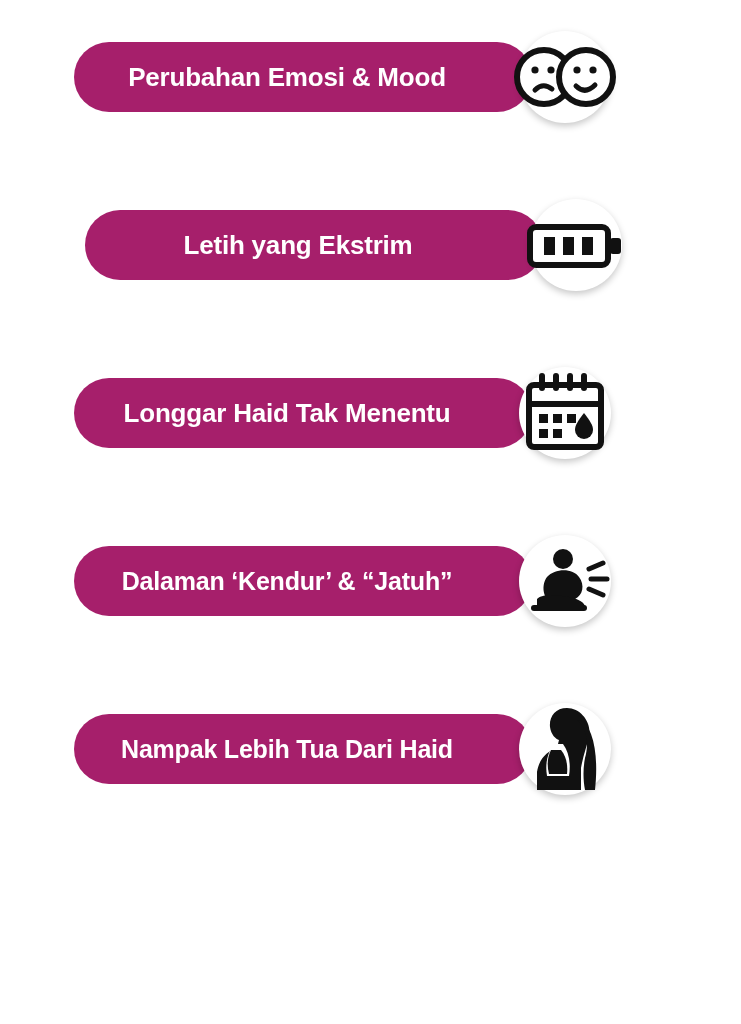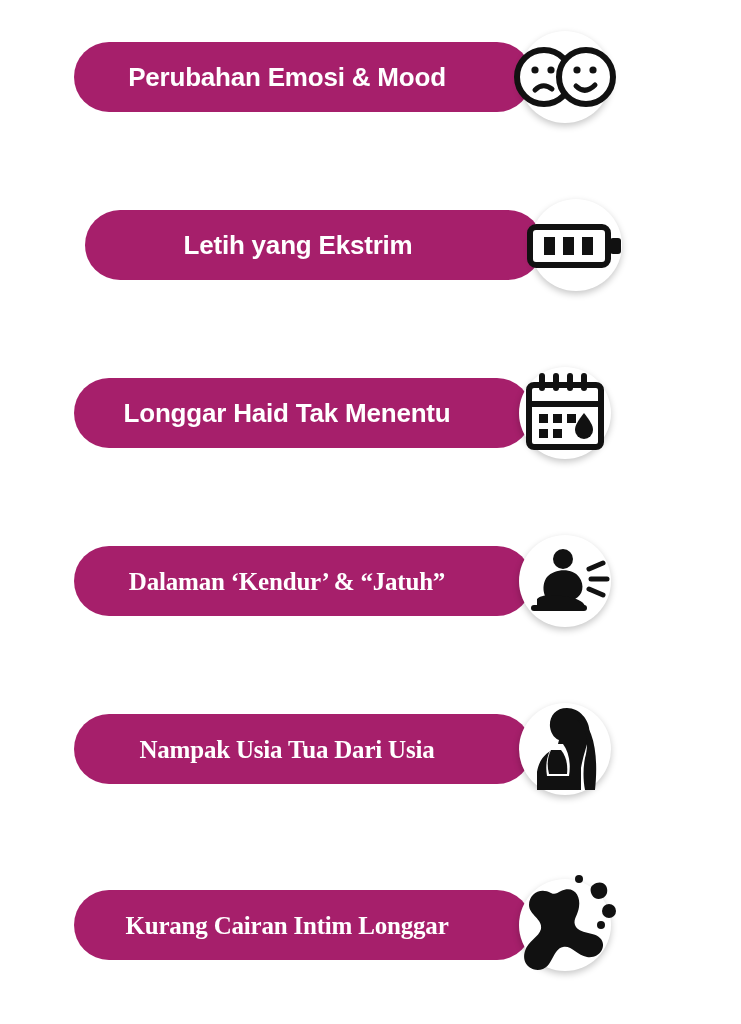--- a/index.html
+++ b/index.html
@@ -82,21 +82,21 @@
 
   #row-3 .pill { top: 35px; width: 458px; }
   #row-3 .badge { top: 24px; }
 
   #row-4 .pill { top: 35px; width: 458px; }
   #row-4 .badge { top: 24px; }
 
   #row-5 .pill { top: 43px; width: 458px; }
   #row-5 .badge { top: 32px; }
 
-  .pill-label.sz-25 { font-size: 25px; font-family: Liberation Serif, serif; }
+  .pill-label.sz-25 { font-size: 25px; }
 </style>
 </head>
 <body>
 
 <div class="board">
 
   <div class="row" id="row-0">
     <div class="pill">
       <span class="pill-label">Perubahan Emosi &amp; Mood</span>
     </div>
@@ -173,44 +173,28 @@
             <line x1="74" y1="36" x2="90" y2="36"></line>
             <line x1="72" y1="46" x2="86" y2="52"></line>
           </g>
         </svg>
       </span>
     </div>
   </div>
 
   <div class="row" id="row-4">
     <div class="pill">
-      <span class="pill-label sz-25">Nampak Usia Tua Dari Usia</span>
+      <span class="pill-label sz-25">Nampak Lebih Tua Dari Haid</span>
     </div>
     <div class="badge">
       <span>
         <svg width="80" height="86" viewBox="0 0 80 86">
           <path d="M42 2 C30 2 24 11 25 21 C26 29 31 33 34 34 L32 42 C22 45 14 53 12 66 L12 84 L56 84 L56 62 C58 50 62 40 64 30 C67 17 56 2 42 2 Z" fill="#111"></path>
           <path d="M52 14 C62 22 64 38 60 52 C58 62 58 74 60 84 L70 84 C72 66 72 44 66 28 C62 18 58 14 52 14 Z" fill="#111"></path>
           <path d="M30 38 C22 46 20 58 22 70 L44 70 C46 58 44 46 38 38 Z" fill="#fff"></path>
           <path d="M26 44 C22 52 22 60 24 68 L42 68 C43 58 41 50 36 44 Z" fill="#111"></path>
         </svg>
       </span>
     </div>
   </div>
 
-  <div class="row" id="row-5">
-    <div class="pill">
-      <span class="pill-label sz-25">Kurang Cairan Intim Longgar</span>
-    </div>
-    <div class="badge">
-      <span>
-        <svg width="112" height="104" viewBox="0 0 112 104">
-          <path d="M52 18 C64 12 72 22 70 34 C69 42 64 46 66 52 C70 62 86 58 92 66 C98 74 90 86 78 84 C68 82 62 72 54 74 C44 76 44 92 34 96 C22 100 12 90 16 78 C19 68 30 64 32 56 C34 46 20 42 20 32 C20 20 32 14 42 20 C46 22 48 20 52 18 Z" fill="#111"></path>
-          <path d="M84 12 C92 6 100 12 98 20 C96 27 86 28 83 22 C81 18 81 14 84 12 Z" fill="#111"></path>
-          <circle cx="100" cy="38" r="7" fill="#111"></circle>
-          <circle cx="92" cy="52" r="4" fill="#111"></circle>
-          <circle cx="70" cy="6" r="4" fill="#111"></circle>
-        </svg>
-      </span>
-    </div>
-  </div>
 
 </div>
 
 </body></html>

